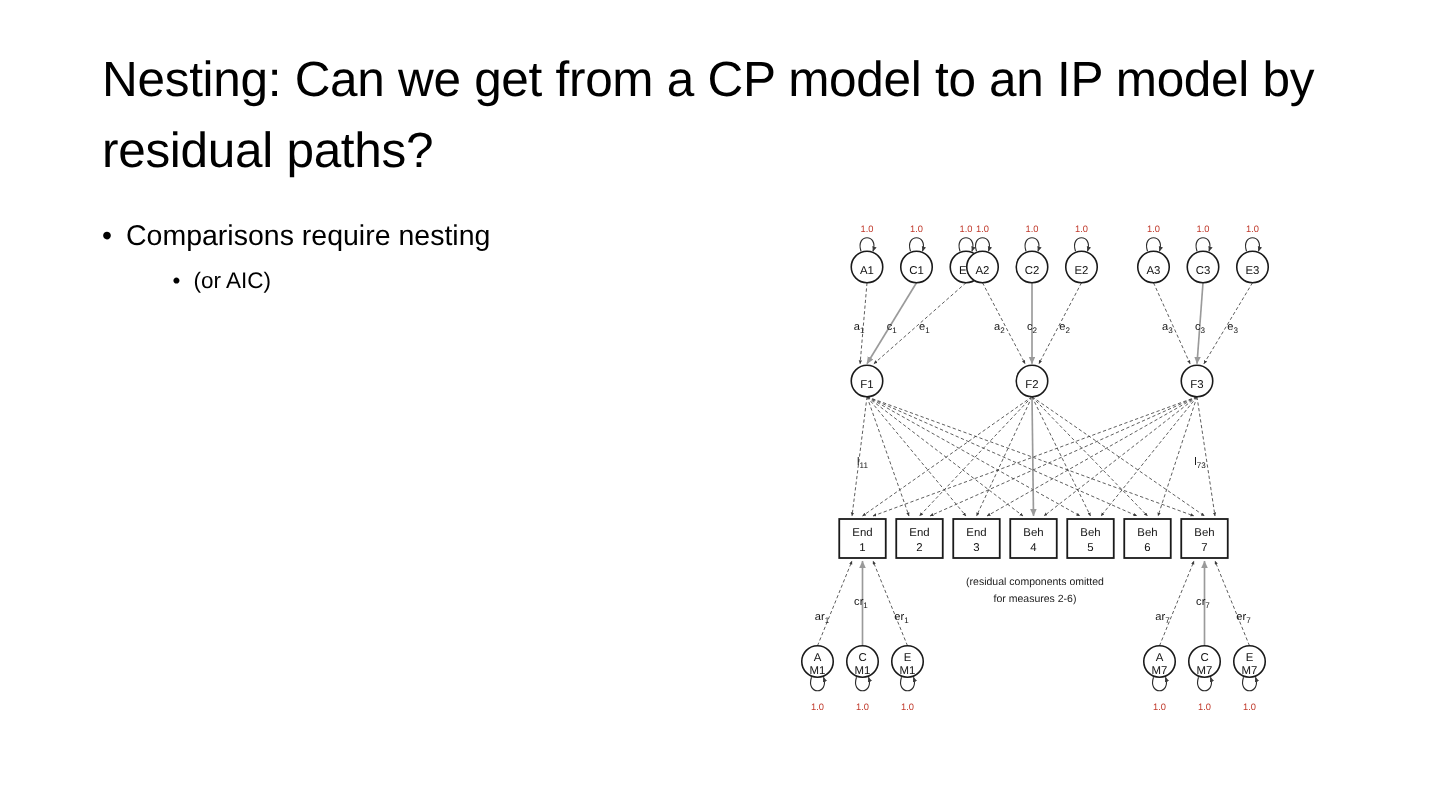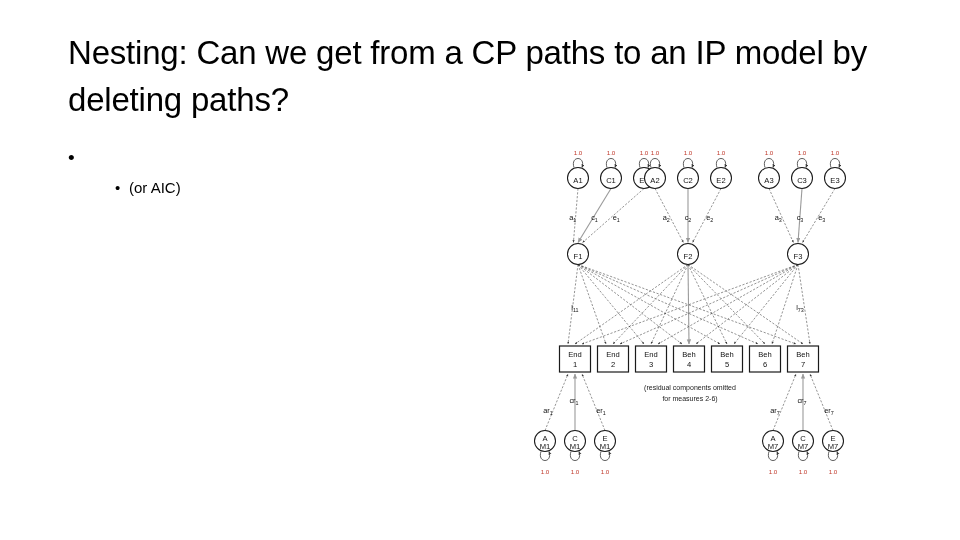--- a/index.html
+++ b/index.html
@@ -133,25 +133,26 @@
   .note-text {
     font-family: "Liberation Sans", sans-serif;
     font-size: 7px;
     fill: #1a1a1a;
     text-anchor: middle;
   }
 </style>
 </head>
 <body>
 
-<div id="slide-title">Nesting: Can we get from a CP paths to an IP model by deleting paths?</div>
+<div id="slide-title">Nesting: Can we get from a CP model to an IP model by residual paths?</div>
 
 <div id="bullet-list">
   <div class="bullet-l1">
     <span class="dot">•</span>
+    <span>Comparisons require nesting</span>
   </div>
   <div class="bullet-l2">
     <span class="dot">•</span>
     <span>(or AIC)</span>
   </div>
 </div>
 
 <div id="sem-diagram">
   <svg viewBox="0 0 360 368" xmlns="http://www.w3.org/2000/svg">
     <defs>

